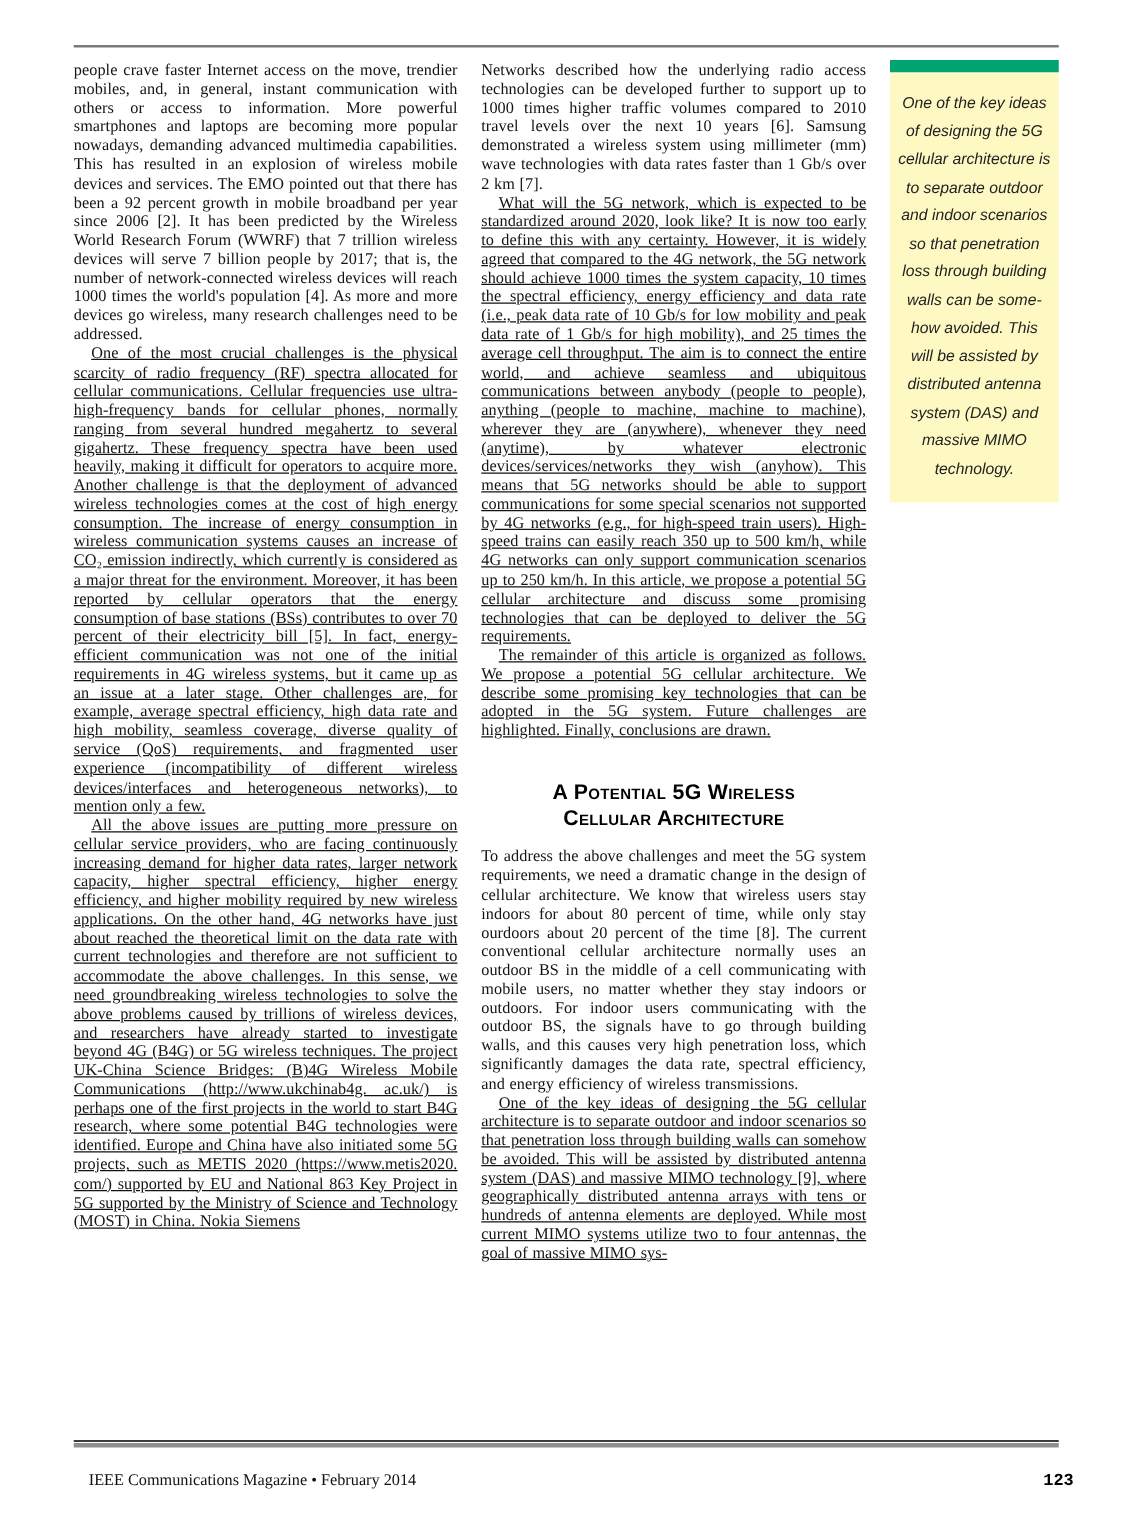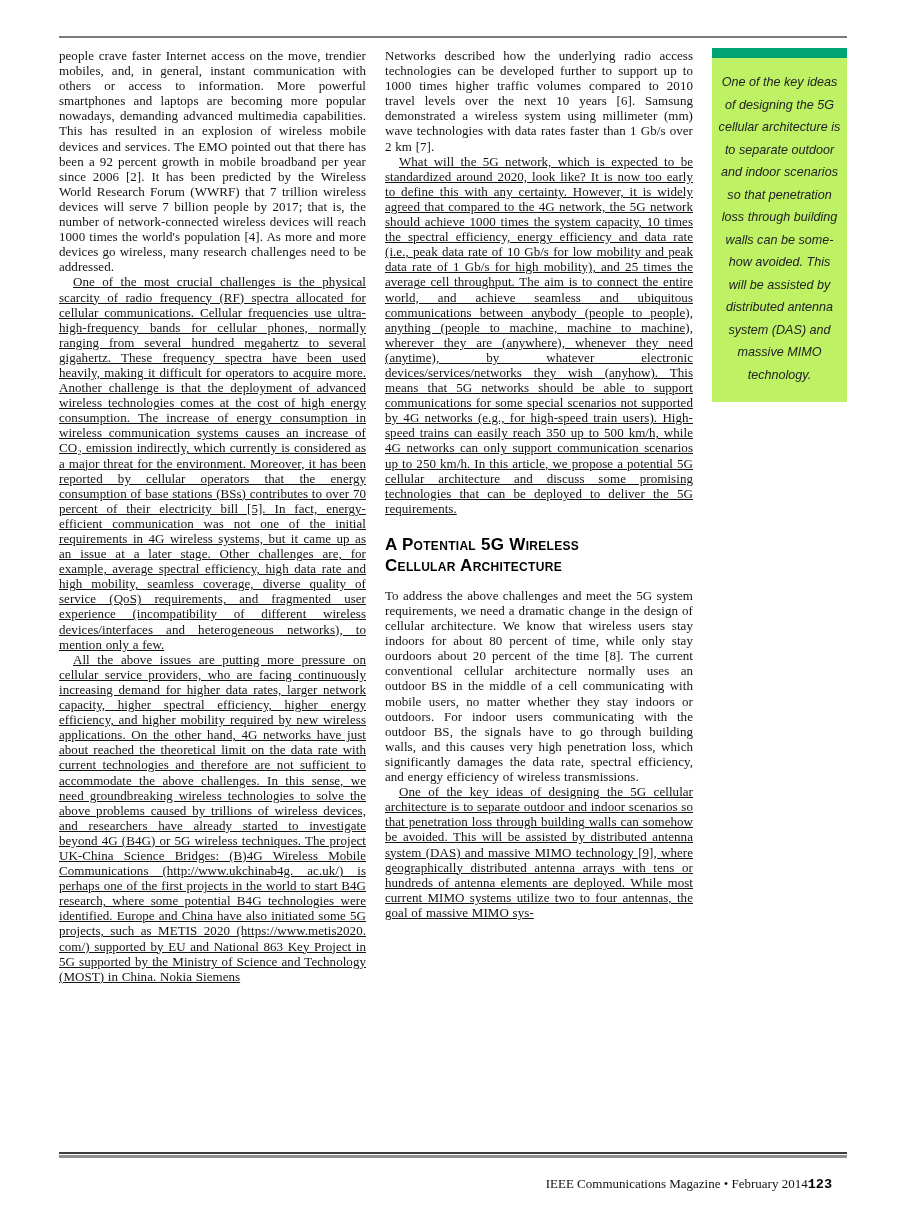--- a/index.html
+++ b/index.html
@@ -6,52 +6,53 @@
   .page{position:relative;width:910px;height:1218px;background:#ffffff;overflow:hidden;
         font-family:"Liberation Serif","DejaVu Serif",serif;color:#131313;}
   .top-rule{position:absolute;left:59px;top:36px;width:788px;height:2px;background:#7a7a7a;}
   .content{position:absolute;left:59px;top:48px;width:788px;display:flex;gap:19px;}
   .col{width:307px;}
   .col-mid{width:308px;}
   .sidebar{width:135px;}
   p.body-text{margin:0;font-size:13px;line-height:15.1px;text-align:justify;
               letter-spacing:0.05px;word-spacing:0.4px;}
   p.indent{text-indent:14px;text-decoration:underline;}
-  .section-heading{margin:18px 0 12px 0;font-family:"Liberation Sans",sans-serif;
+  .section-heading{margin:32px 0 12px 0;font-family:"Liberation Sans",sans-serif;
                    font-weight:bold;font-variant:small-caps;font-size:17px;line-height:21px;
-                   white-space:pre-line;letter-spacing:0.3px;color:#000;}
+                   text-align:center;white-space:pre-line;letter-spacing:0.3px;color:#000;}
   .quote-bar{height:10px;background:#00A473;}
-  .quote-box{background:#bef264;padding:13px 4px 16px 4px;}
+  .quote-box{background:#fef9c3;padding:13px 4px 16px 4px;}
   .quote-text{margin:0;font-family:"Liberation Sans",sans-serif;font-style:italic;
               font-size:12.6px;line-height:22.5px;text-align:center;white-space:pre-line;
               color:#222222;}
   .footer-rule{position:absolute;left:59px;top:1152px;width:788px;height:6px;
                background:linear-gradient(#3c3c3c 0px,#3c3c3c 1.5px,#ffffff 1.5px,#ffffff 2.5px,#8f8f8f 2.5px,#8f8f8f 6px);}
-  .footer{position:absolute;left:44px;top:1176px;width:788px;display:flex;
-          justify-content:flex-end;align-items:baseline;}
+  .footer{position:absolute;left:71px;top:1176px;width:788px;display:flex;
+          justify-content:space-between;align-items:baseline;}
   .footer-journal{font-size:13px;color:#111;}
   .footer-page{font-family:Liberation Mono, monospace;font-weight:bold;font-size:13.5px;color:#000;}
 </style>
 </head>
 <body>
 
 <div class="page">
   <div class="top-rule"></div>
 
   <div class="content">
 
     <div class="col">
       <p class="body-text">people crave faster Internet access on the move, trendier mobiles, and, in general, instant communication with others or access to information. More powerful smartphones and laptops are becoming more popular nowadays, demanding advanced multimedia capabilities. This has resulted in an explosion of wireless mobile devices and services. The EMO pointed out that there has been a 92 percent growth in mobile broadband per year since 2006 [2]. It has been predicted by the Wireless World Research Forum (WWRF) that 7 trillion wireless devices will serve 7 billion people by 2017; that is, the number of network-connected wireless devices will reach 1000 times the world's population [4]. As more and more devices go wireless, many research challenges need to be addressed.</p>
       <p class="body-text indent">One of the most crucial challenges is the physical scarcity of radio frequency (RF) spectra allocated for cellular communications. Cellular frequencies use ultra-high-frequency bands for cellular phones, normally ranging from several hundred megahertz to several gigahertz. These frequency spectra have been used heavily, making it difficult for operators to acquire more. Another challenge is that the deployment of advanced wireless technologies comes at the cost of high energy consumption. The increase of energy consumption in wireless communication systems causes an increase of CO₂ emission indirectly, which currently is considered as a major threat for the environment. Moreover, it has been reported by cellular operators that the energy consumption of base stations (BSs) contributes to over 70 percent of their electricity bill [5]. In fact, energy-efficient communication was not one of the initial requirements in 4G wireless systems, but it came up as an issue at a later stage. Other challenges are, for example, average spectral efficiency, high data rate and high mobility, seamless coverage, diverse quality of service (QoS) requirements, and fragmented user experience (incompatibility of different wireless devices/interfaces and heterogeneous networks), to mention only a few.</p>
       <p class="body-text indent">All the above issues are putting more pressure on cellular service providers, who are facing continuously increasing demand for higher data rates, larger network capacity, higher spectral efficiency, higher energy efficiency, and higher mobility required by new wireless applications. On the other hand, 4G networks have just about reached the theoretical limit on the data rate with current technologies and therefore are not sufficient to accommodate the above challenges. In this sense, we need groundbreaking wireless technologies to solve the above problems caused by trillions of wireless devices, and researchers have already started to investigate beyond 4G (B4G) or 5G wireless techniques. The project UK-China Science Bridges: (B)4G Wireless Mobile Communications (http://www.ukchinab4g. ac.uk/) is perhaps one of the first projects in the world to start B4G research, where some potential B4G technologies were identified. Europe and China have also initiated some 5G projects, such as METIS 2020 (https://www.metis2020. com/) supported by EU and National 863 Key Project in 5G supported by the Ministry of Science and Technology (MOST) in China. Nokia Siemens</p>
     </div>
 
     <div class="col col-mid">
       <p class="body-text">Networks described how the underlying radio access technologies can be developed further to support up to 1000 times higher traffic volumes compared to 2010 travel levels over the next 10 years [6]. Samsung demonstrated a wireless system using millimeter (mm) wave technologies with data rates faster than 1 Gb/s over 2 km [7].</p>
       <p class="body-text indent">What will the 5G network, which is expected to be standardized around 2020, look like? It is now too early to define this with any certainty. However, it is widely agreed that compared to the 4G network, the 5G network should achieve 1000 times the system capacity, 10 times the spectral efficiency, energy efficiency and data rate (i.e., peak data rate of 10 Gb/s for low mobility and peak data rate of 1 Gb/s for high mobility), and 25 times the average cell throughput. The aim is to connect the entire world, and achieve seamless and ubiquitous communications between anybody (people to people), anything (people to machine, machine to machine), wherever they are (anywhere), whenever they need (anytime), by whatever electronic devices/services/networks they wish (anyhow). This means that 5G networks should be able to support communications for some special scenarios not supported by 4G networks (e.g., for high-speed train users). High-speed trains can easily reach 350 up to 500 km/h, while 4G networks can only support communication scenarios up to 250 km/h. In this article, we propose a potential 5G cellular architecture and discuss some promising technologies that can be deployed to deliver the 5G requirements.</p>
+      <p class="body-text indent">The remainder of this article is organized as follows. We propose a potential 5G cellular architecture. We describe some promising key technologies that can be adopted in the 5G system. Future challenges are highlighted. Finally, conclusions are drawn.</p>
       <h2 class="section-heading">A Potential 5G Wireless
 Cellular Architecture</h2>
       <p class="body-text">To address the above challenges and meet the 5G system requirements, we need a dramatic change in the design of cellular architecture. We know that wireless users stay indoors for about 80 percent of time, while only stay ourdoors about 20 percent of the time [8]. The current conventional cellular architecture normally uses an outdoor BS in the middle of a cell communicating with mobile users, no matter whether they stay indoors or outdoors. For indoor users communicating with the outdoor BS, the signals have to go through building walls, and this causes very high penetration loss, which significantly damages the data rate, spectral efficiency, and energy efficiency of wireless transmissions.</p>
       <p class="body-text indent">One of the key ideas of designing the 5G cellular architecture is to separate outdoor and indoor scenarios so that penetration loss through building walls can somehow be avoided. This will be assisted by distributed antenna system (DAS) and massive MIMO technology [9], where geographically distributed antenna arrays with tens or hundreds of antenna elements are deployed. While most current MIMO systems utilize two to four antennas, the goal of massive MIMO sys-</p>
     </div>
 
     <aside class="sidebar">
       <div class="quote-bar"></div>
       <div class="quote-box">
         <p class="quote-text">One of the key ideas

